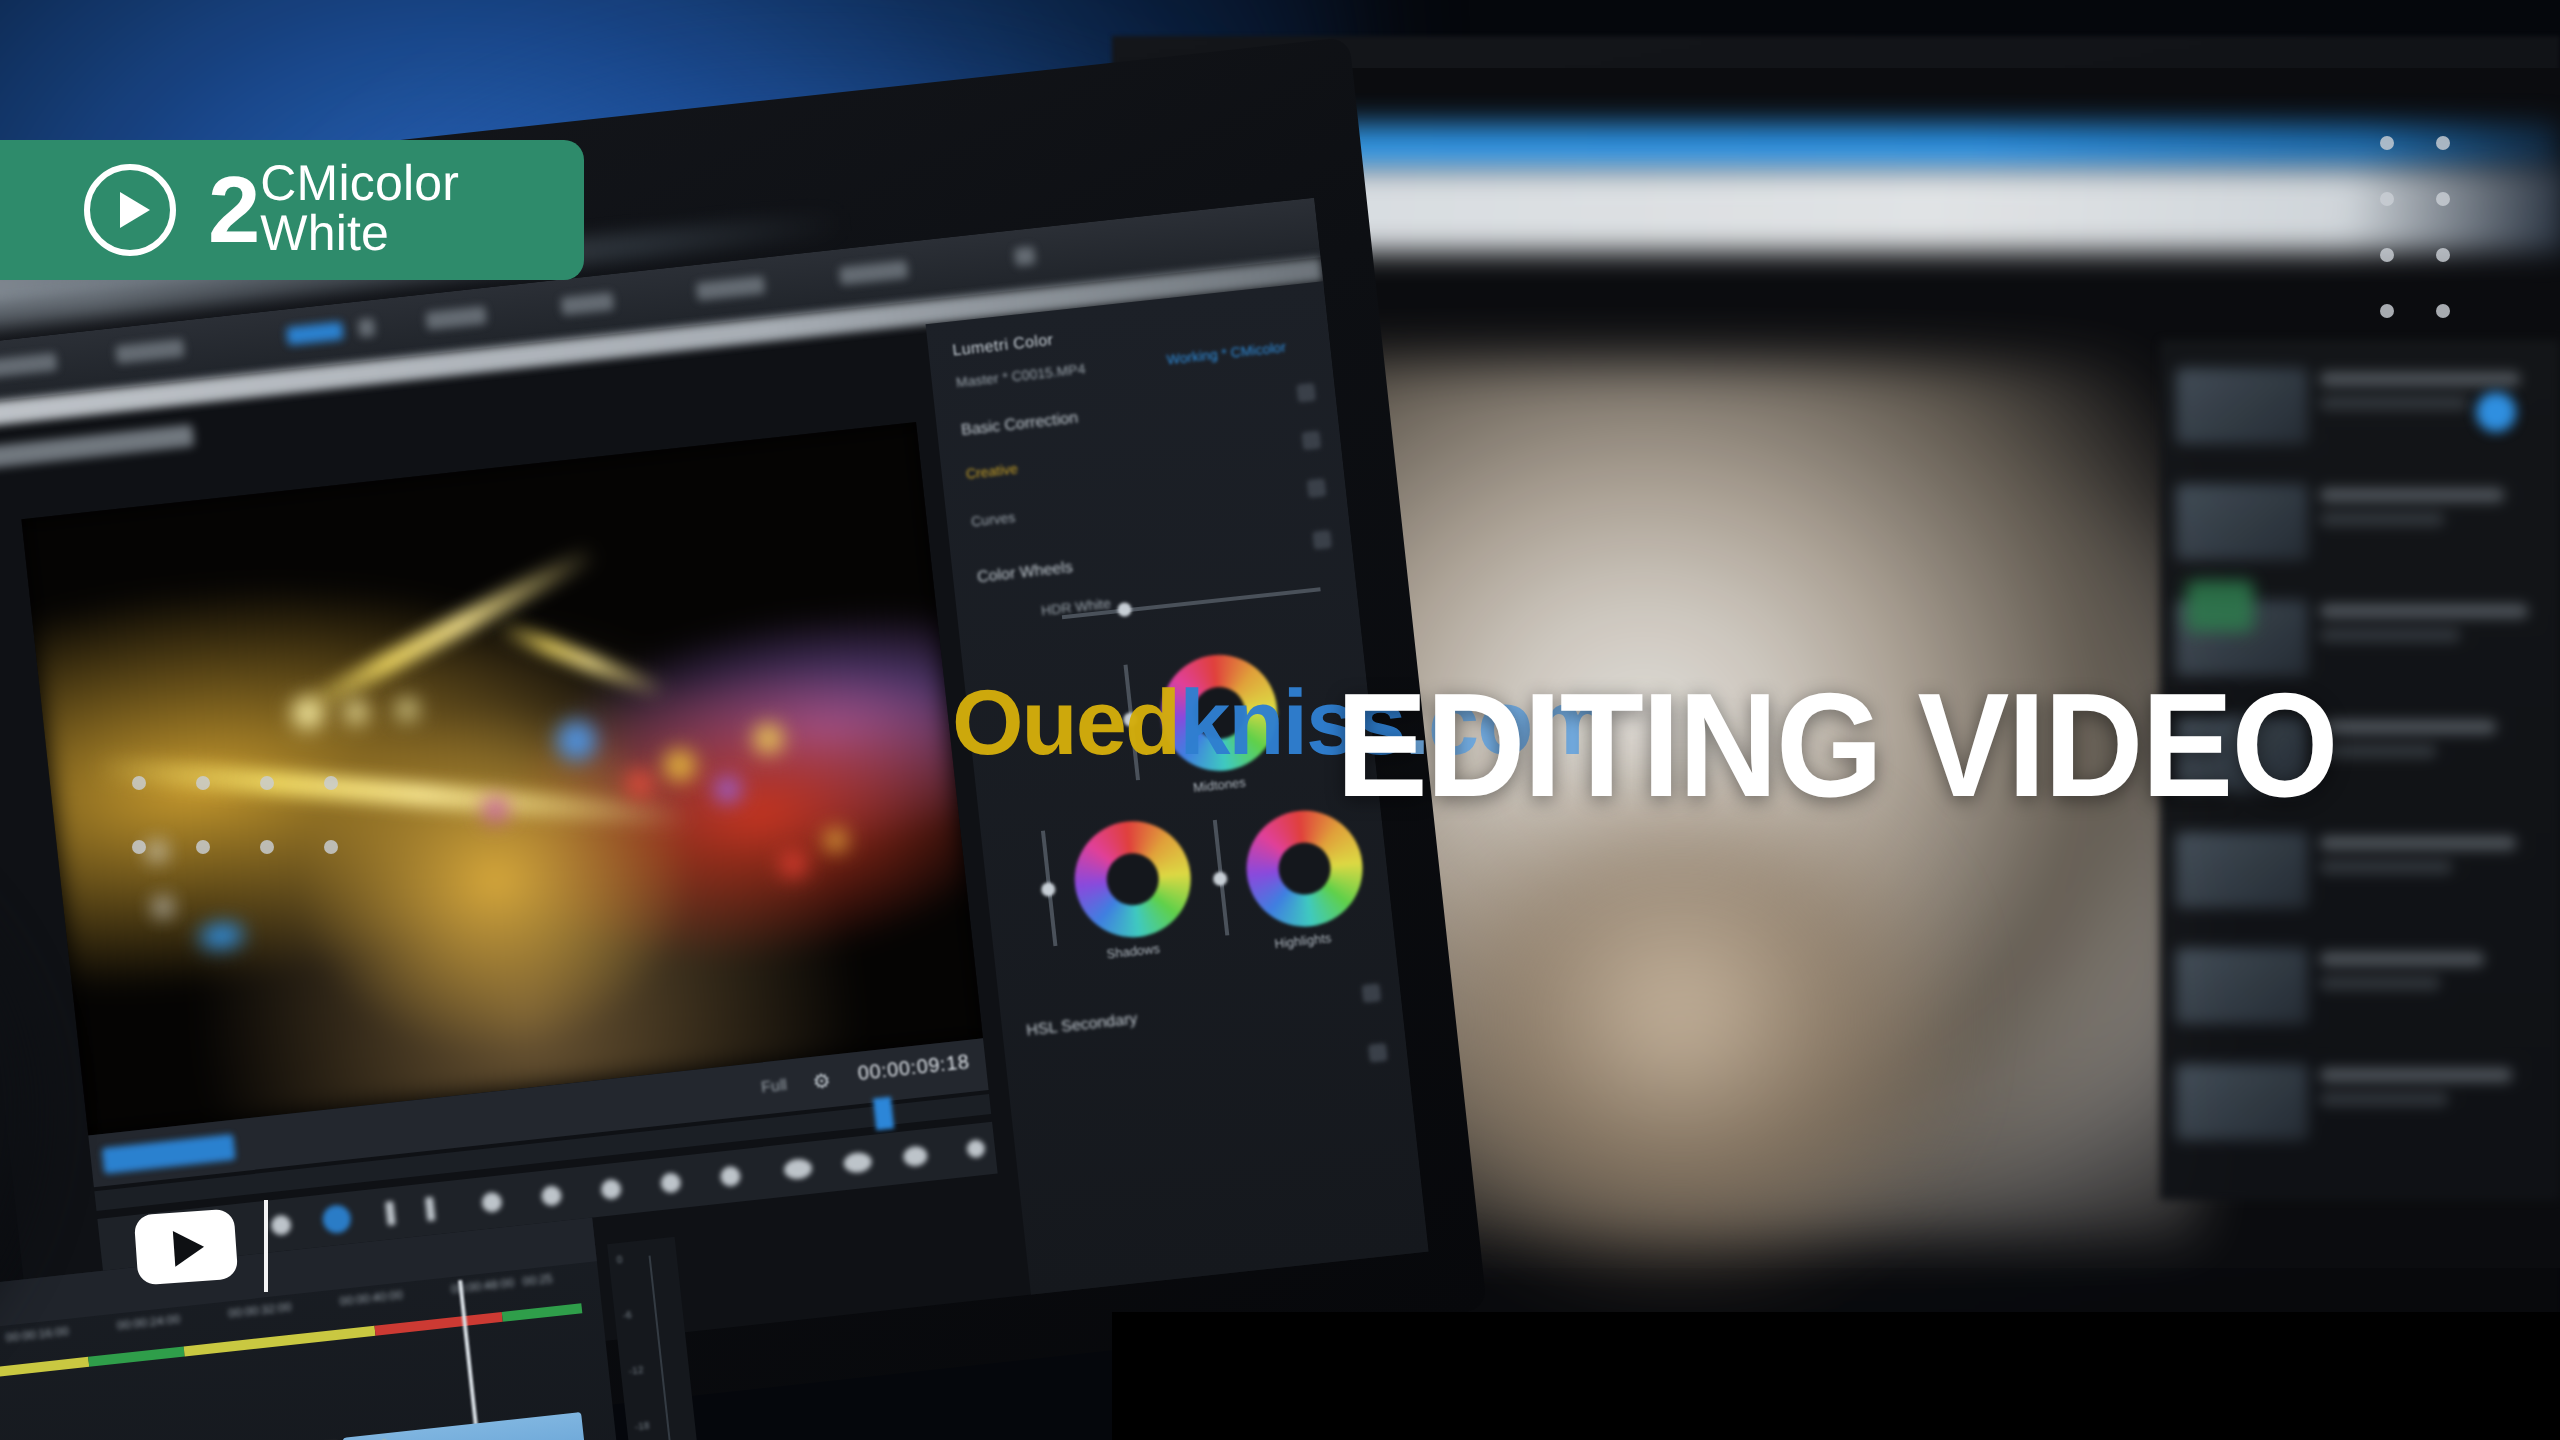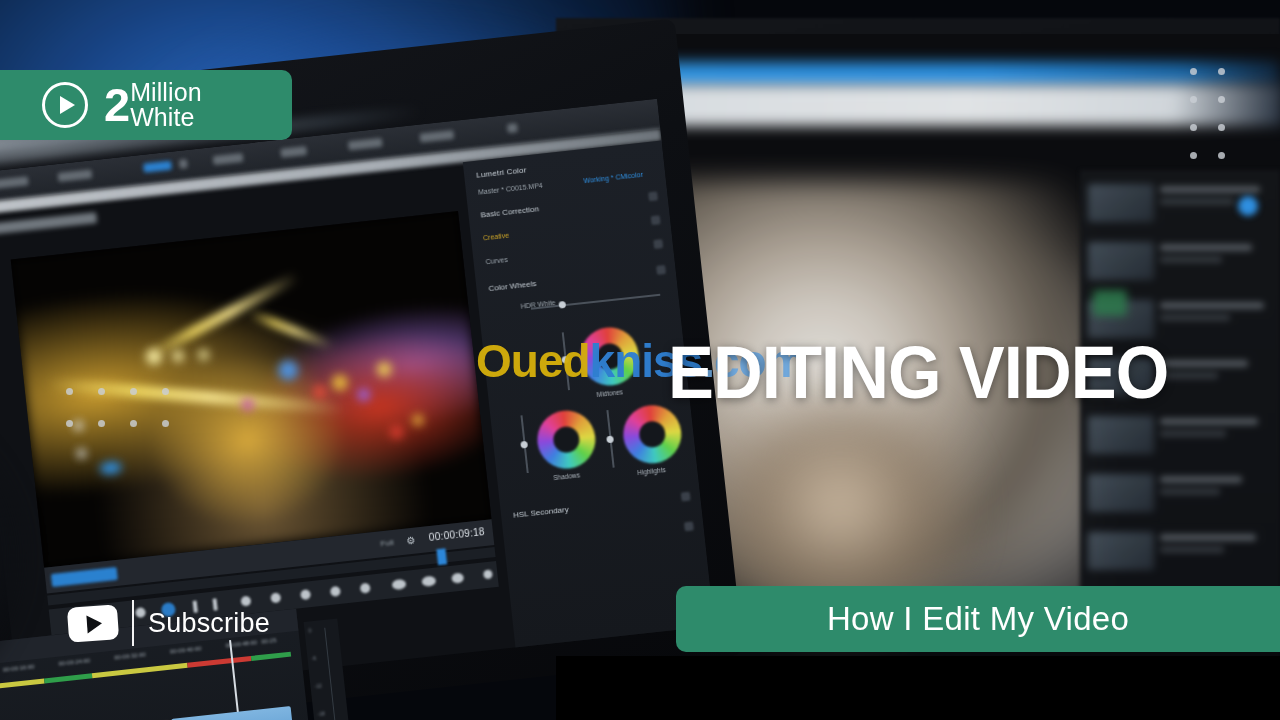--- a/index.html
+++ b/index.html
@@ -519,37 +519,33 @@
       <span class="dot"></span>
   </div>
 
   <div class="views-badge">
     <div class="play-circle">
       <div class="play-tri"></div>
     </div>
     <div class="views-text">
       <span class="views-num">2</span>
       <span class="views-lines">
-        <span>Million</span>
+        <span>CMicolor</span>
         <span>White</span>
       </span>
     </div>
   </div>
 
   <div class="watermark">
     <span class="wm-a">Oued</span><span class="wm-b">kniss</span><span class="wm-c">.com</span>
   </div>
 
   <div class="headline">EDITING VIDEO</div>
 
   <div class="subscribe">
     <div class="yt-box">
       <div class="yt-tri"></div>
     </div>
     <div class="sub-divider"></div>
-    <span class="sub-label">Subscribe</span>
   </div>
 
-  <div class="cta">
-    <span class="cta-label">How I Edit My Video</span>
-  </div>
 
 </div>
 
 </body></html>

